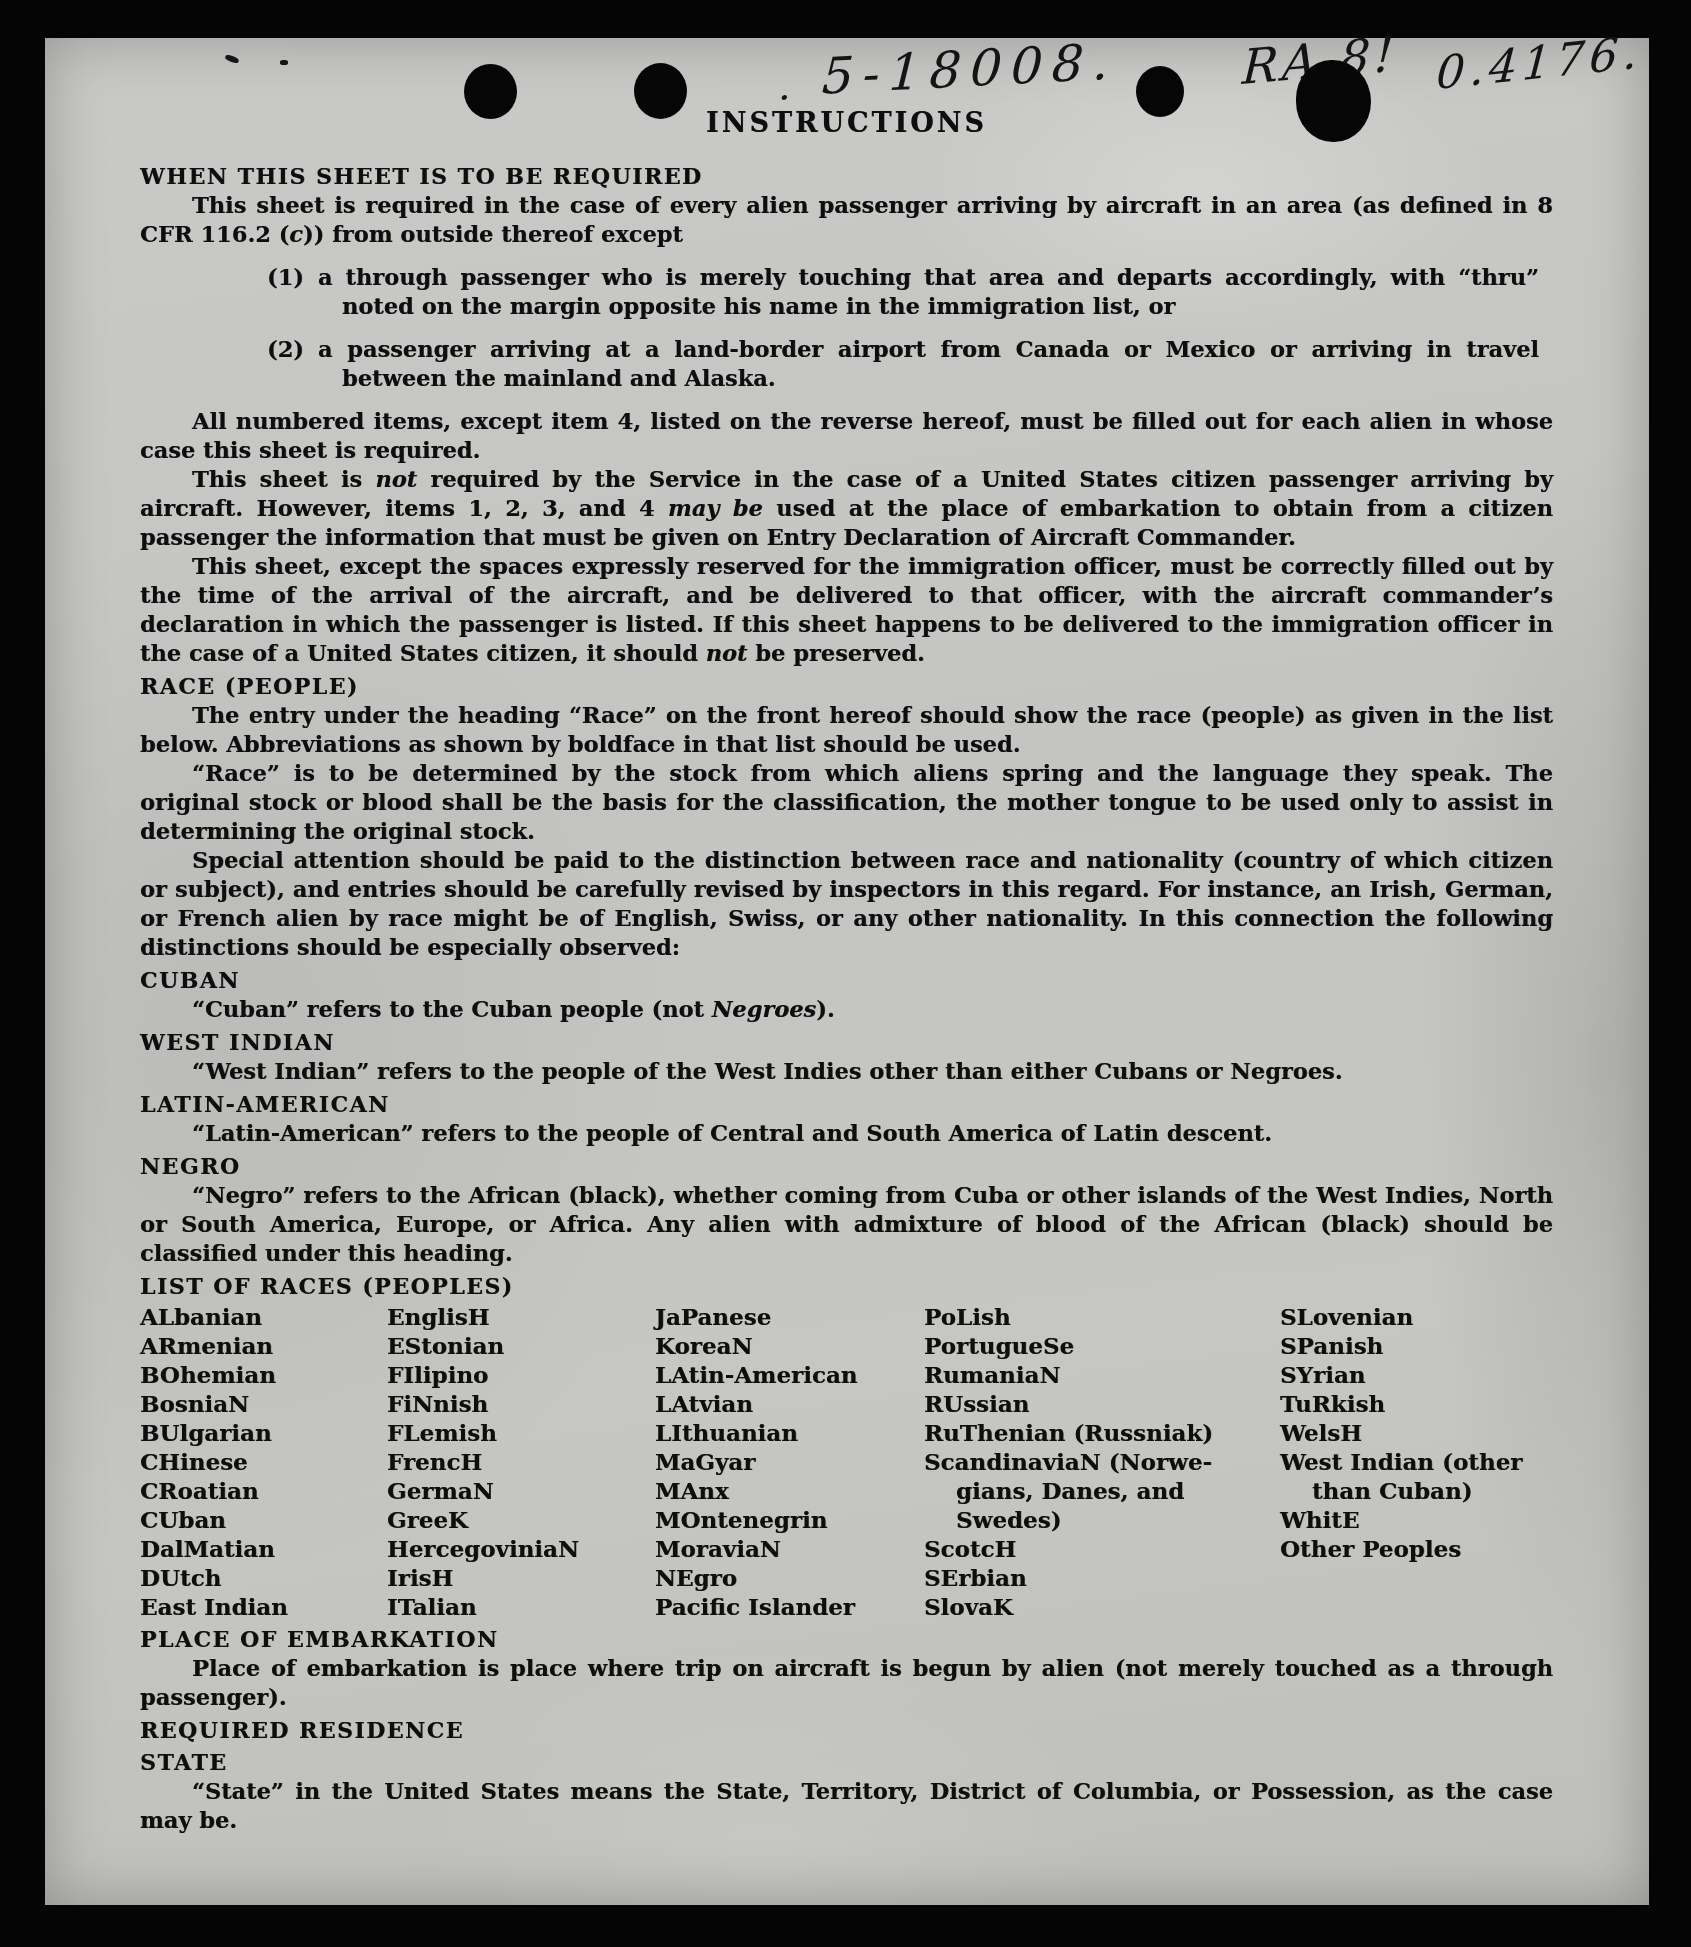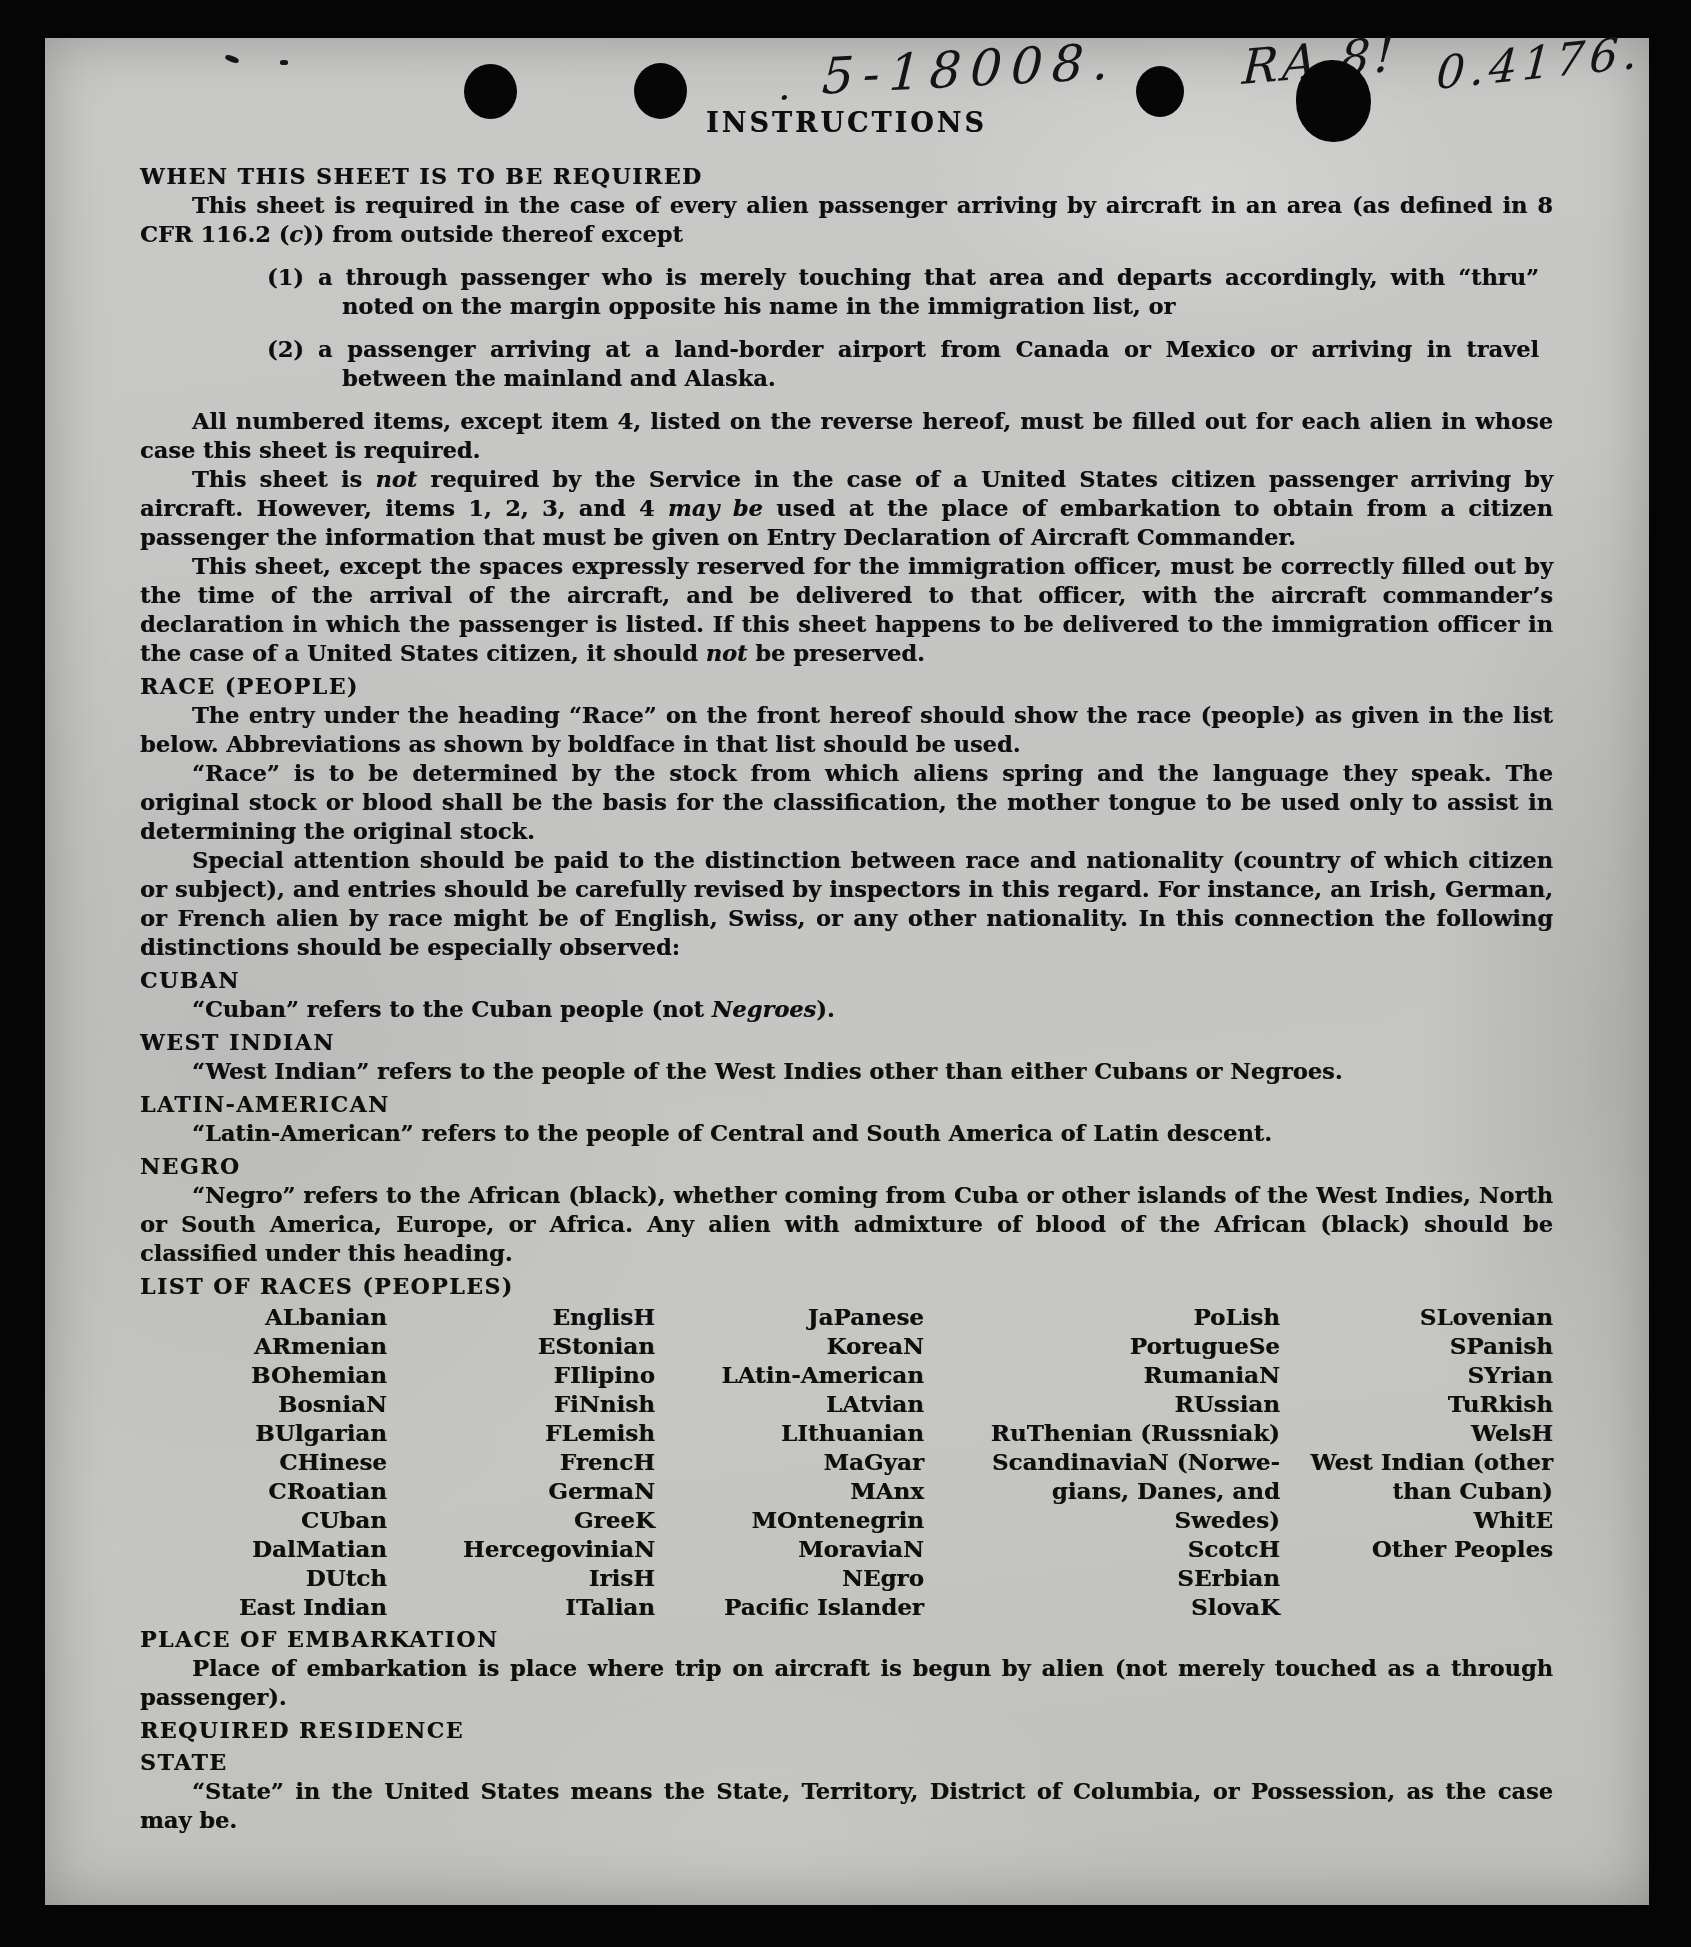--- a/index.html
+++ b/index.html
@@ -15,21 +15,21 @@
          box-shadow:inset 0 0 60px rgba(0,0,0,.25);}
   .content{position:absolute;left:95px;top:70px;width:1413px;color:#0e0e0e;
            font-size:22.5px;line-height:29px;font-weight:700;
            text-shadow:0.4px 0.4px 0.6px rgba(10,10,10,.55);}
   .doc-title{text-align:center;font-size:27px;letter-spacing:3px;line-height:30px;margin:0 0 24px 0;}
   .h{font-size:22px;letter-spacing:1.5px;line-height:28px;margin:4px 0 1px 0;}
   .p{text-align:justify;text-indent:52px;margin:0;}
   .li{text-align:justify;padding-left:188px;text-indent:-75px;margin:14px;}
   .li .num{padding-right:14px;}
   .cols{display:grid;grid-template-columns:247px 268px 269px 356px 273px;margin:2px 0 2px 0;
-        line-height:29px;font-size:23px;text-align:right;}
+        line-height:29px;font-size:23px;}
   .race-line{white-space:nowrap;}
   .race-line.cont{padding-left:32px;}
   i{font-style:italic;}
   
   .hole{position:absolute;background:#060606;border-radius:50%;z-index:5;}
   .hole.h1{left:464px;top:64px;width:53px;height:55px;}
   .hole.h2{left:634px;top:63px;width:53px;height:56px;}
   .hole.h3{left:1136px;top:66px;width:48px;height:51px;}
   .hole.h4{left:1296px;top:60px;width:75px;height:82px;border-radius:48% 52% 50% 50%;}
   .hand{position:absolute;z-index:3;color:#141414;font-style:italic;font-weight:400;

